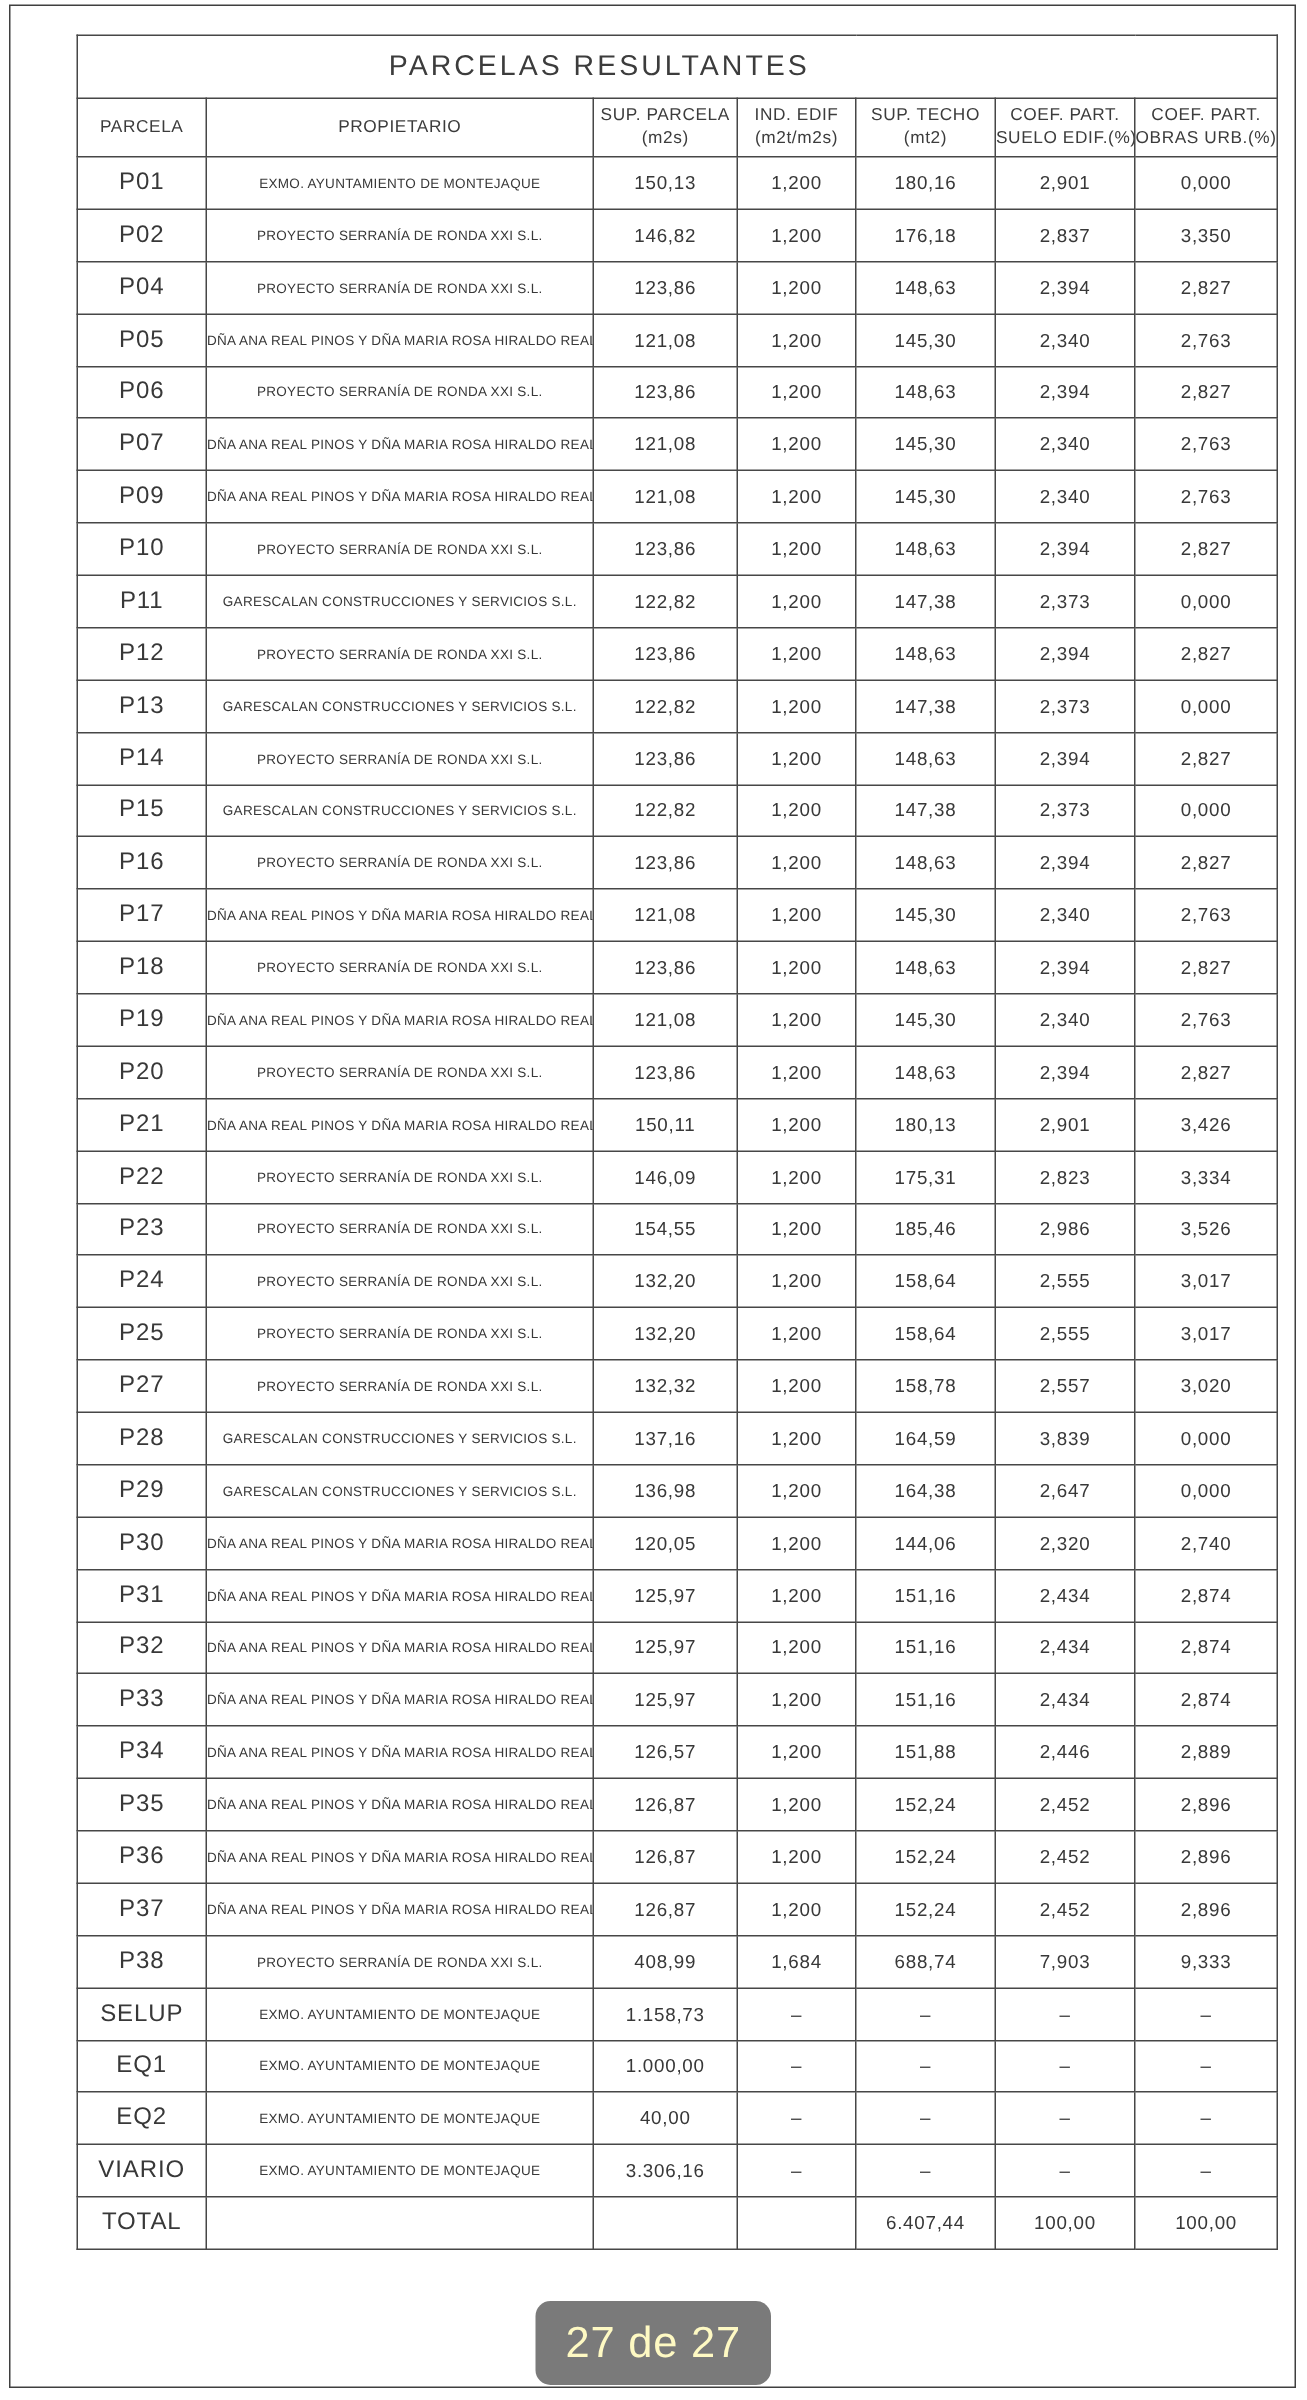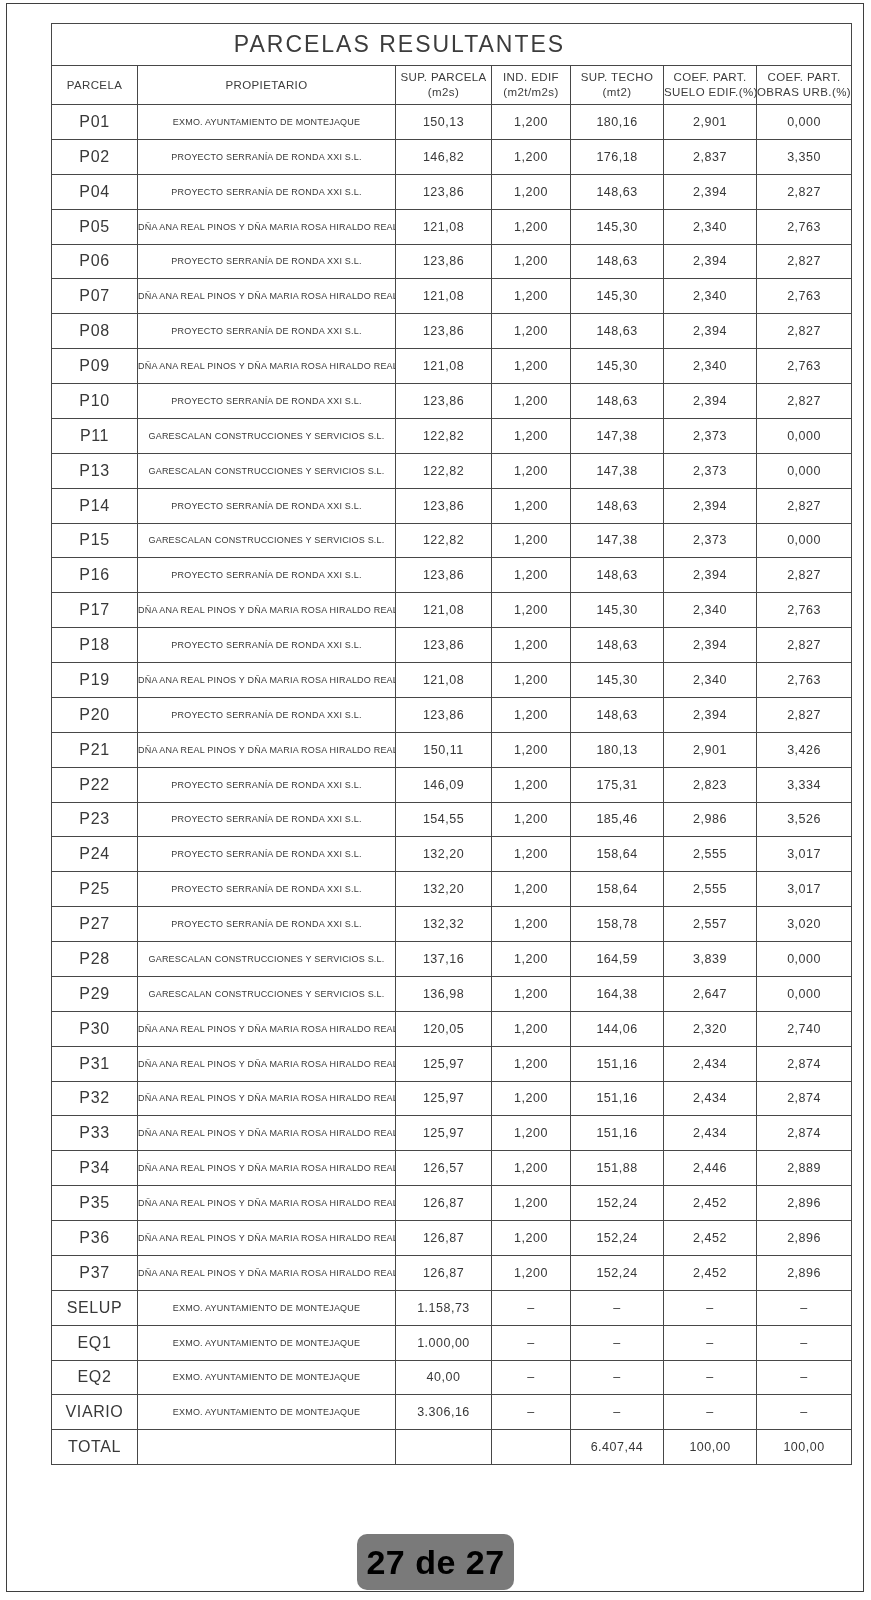--- a/index.html
+++ b/index.html
@@ -38,21 +38,21 @@
     padding: 0;
     text-align: center;
     vertical-align: middle;
     overflow: hidden;
     white-space: nowrap;
   }
   .title-row th { height: 41px; }
   .title-text {
     display: inline-block;
     transform: translateX(-52px);
-    font-size: 23px;
+    font-size: 19px;
     letter-spacing: 2px;
     font-weight: normal;
     color: #3c3c3c;
     text-align: right;
   }
   .head-row th {
     height: 38px;
     font-weight: normal;
     font-size: 11.5px;
     letter-spacing: 0.4px;
@@ -80,23 +80,23 @@
     top: 1534px;
     width: 157px;
     height: 56px;
     background: #7a7a7a;
     border-radius: 10px;
     display: flex;
     align-items: center;
     justify-content: center;
   }
   .page-badge span {
-    color: #000000;
-    font-weight: bold;
-    font-size: 34px;
+    color: #fef9c3;
+    font-weight: normal;
+    font-size: 29px;
     letter-spacing: 0.5px;
   }
 </style>
 </head>
 <body>
 
 <div class="canvas">
   <div class="page-border"></div>
 
   <table class="parcelas">
@@ -195,29 +195,20 @@
         <tr>
           <td class="cell-id">P07</td>
           <td class="cell-owner">DÑA ANA REAL PINOS Y DÑA MARIA ROSA HIRALDO REAL</td>
           <td class="cell-num">121,08</td>
           <td class="cell-num">1,200</td>
           <td class="cell-num">145,30</td>
           <td class="cell-num">2,340</td>
           <td class="cell-num">2,763</td>
         </tr>
         <tr>
-          <td class="cell-id">P08</td>
-          <td class="cell-owner">PROYECTO SERRANÍA DE RONDA XXI S.L.</td>
-          <td class="cell-num">123,86</td>
-          <td class="cell-num">1,200</td>
-          <td class="cell-num">148,63</td>
-          <td class="cell-num">2,394</td>
-          <td class="cell-num">2,827</td>
-        </tr>
-        <tr>
           <td class="cell-id">P09</td>
           <td class="cell-owner">DÑA ANA REAL PINOS Y DÑA MARIA ROSA HIRALDO REAL</td>
           <td class="cell-num">121,08</td>
           <td class="cell-num">1,200</td>
           <td class="cell-num">145,30</td>
           <td class="cell-num">2,340</td>
           <td class="cell-num">2,763</td>
         </tr>
         <tr>
           <td class="cell-id">P10</td>
@@ -231,20 +222,29 @@
         <tr>
           <td class="cell-id">P11</td>
           <td class="cell-owner">GARESCALAN CONSTRUCCIONES Y SERVICIOS S.L.</td>
           <td class="cell-num">122,82</td>
           <td class="cell-num">1,200</td>
           <td class="cell-num">147,38</td>
           <td class="cell-num">2,373</td>
           <td class="cell-num">0,000</td>
         </tr>
         <tr>
+          <td class="cell-id">P12</td>
+          <td class="cell-owner">PROYECTO SERRANÍA DE RONDA XXI S.L.</td>
+          <td class="cell-num">123,86</td>
+          <td class="cell-num">1,200</td>
+          <td class="cell-num">148,63</td>
+          <td class="cell-num">2,394</td>
+          <td class="cell-num">2,827</td>
+        </tr>
+        <tr>
           <td class="cell-id">P13</td>
           <td class="cell-owner">GARESCALAN CONSTRUCCIONES Y SERVICIOS S.L.</td>
           <td class="cell-num">122,82</td>
           <td class="cell-num">1,200</td>
           <td class="cell-num">147,38</td>
           <td class="cell-num">2,373</td>
           <td class="cell-num">0,000</td>
         </tr>
         <tr>
           <td class="cell-id">P14</td>
@@ -445,20 +445,29 @@
           <td class="cell-num">2,896</td>
         </tr>
         <tr>
           <td class="cell-id">P37</td>
           <td class="cell-owner">DÑA ANA REAL PINOS Y DÑA MARIA ROSA HIRALDO REAL</td>
           <td class="cell-num">126,87</td>
           <td class="cell-num">1,200</td>
           <td class="cell-num">152,24</td>
           <td class="cell-num">2,452</td>
           <td class="cell-num">2,896</td>
+        </tr>
+        <tr>
+          <td class="cell-id">P38</td>
+          <td class="cell-owner">PROYECTO SERRANÍA DE RONDA XXI S.L.</td>
+          <td class="cell-num">408,99</td>
+          <td class="cell-num">1,684</td>
+          <td class="cell-num">688,74</td>
+          <td class="cell-num">7,903</td>
+          <td class="cell-num">9,333</td>
         </tr>
         <tr>
           <td class="cell-id">SELUP</td>
           <td class="cell-owner">EXMO. AYUNTAMIENTO DE MONTEJAQUE</td>
           <td class="cell-num">1.158,73</td>
           <td class="cell-num">–</td>
           <td class="cell-num">–</td>
           <td class="cell-num">–</td>
           <td class="cell-num">–</td>
         </tr>

